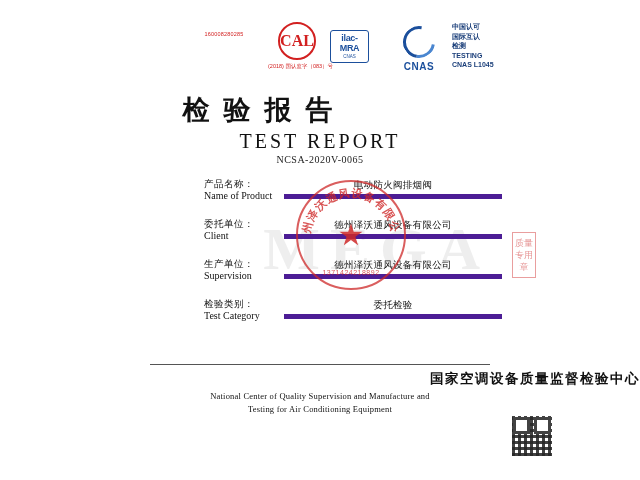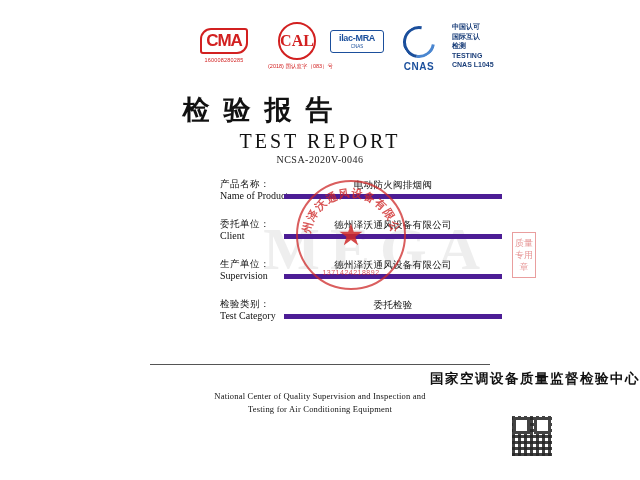--- a/index.html
+++ b/index.html
@@ -79,21 +79,21 @@
   }
   .cal-sub {
     font-family: "Liberation Sans", sans-serif;
     font-size: 5.5px;
     color: #d22020;
     margin-top: 3px;
     white-space: nowrap;
   }
 
   
-  .logo-ilac { left: 330px; top: 20px; width: 54px; }
+  .logo-ilac { left: 330px; top: 20px; width: 39px; }
   .ilac-box {
     border: 1px solid #1b4f9c;
     border-radius: 3px;
     padding: 2px 1px 3px;
     background: #ffffff;
   }
   .ilac-text {
     font-family: "Liberation Sans", sans-serif;
     font-size: 9px;
     font-weight: bold;
@@ -180,21 +180,20 @@
   }
   .field-row {
     position: relative;
     height: 40px;
   }
   .field-labels {
     position: absolute;
     left: 0; top: 0;
     width: 78px;
     line-height: 11px;
-    margin-left: 16px;
   }
   .label-cn {
     font-family: "Liberation Sans", sans-serif;
     font-size: 9.5px;
     color: #111;
     letter-spacing: 0.5px;
   }
   .label-en {
     font-family: "Liberation Serif", serif;
     font-size: 10px;
@@ -345,21 +344,20 @@
   .qr::after { right: 1px; top: 1px; }
 </style>
 </head>
 <body>
 
 <div class="page">
 
   <div class="logo-row">
 
     <div class="logo logo-ma">
-      <div class="ma-mark">CMA</div>
       <div class="ma-sub">160008280285</div>
     </div>
 
     <div class="logo logo-cal">
       <div class="cal-circle">
         <span class="inner">CAL</span>
       </div>
       <div class="cal-sub">(2018) 国认监字（083）号</div>
     </div>
 
@@ -379,21 +377,21 @@
       <div>中国认可</div>
       <div>国际互认</div>
       <div>检测</div>
       <div class="en">TESTING</div>
       <div class="en">CNAS L1045</div>
     </div>
   </div>
 
   <div class="title-cn">检验报告</div>
   <div class="title-en">TEST REPORT</div>
-  <div class="report-no">NCSA-2020V-0046</div>
+  <div class="report-no">NCSA-2020V-0065</div>
 
   <div class="watermark">MEGA</div>
 
   <div class="fields">
 
     <div class="field-row">
       <div class="field-labels">
         <div class="label-cn">产品名称：</div>
         <div class="label-en">Name of Product</div>
       </div>
@@ -435,18 +433,18 @@
       </text>
     </svg>
     <span class="star">★</span>
     <div class="seal-bottom">1371424218892</div>
   </div>
 
   <div class="side-stamp">质量专用章</div>
 
   <div class="footer-rule"></div>
   <div class="org-cn">国家空调设备质量监督检验中心</div>
-  <div class="org-en1">National Center of Quality Supervision and Inspection and</div>
+  <div class="org-en1">National Center of Quality Supervision and Manufacture and</div>
   <div class="org-en2">Testing for Air Conditioning Equipment</div>
 
   <div class="qr"></div>
 
 </div>
 
 </body></html>

